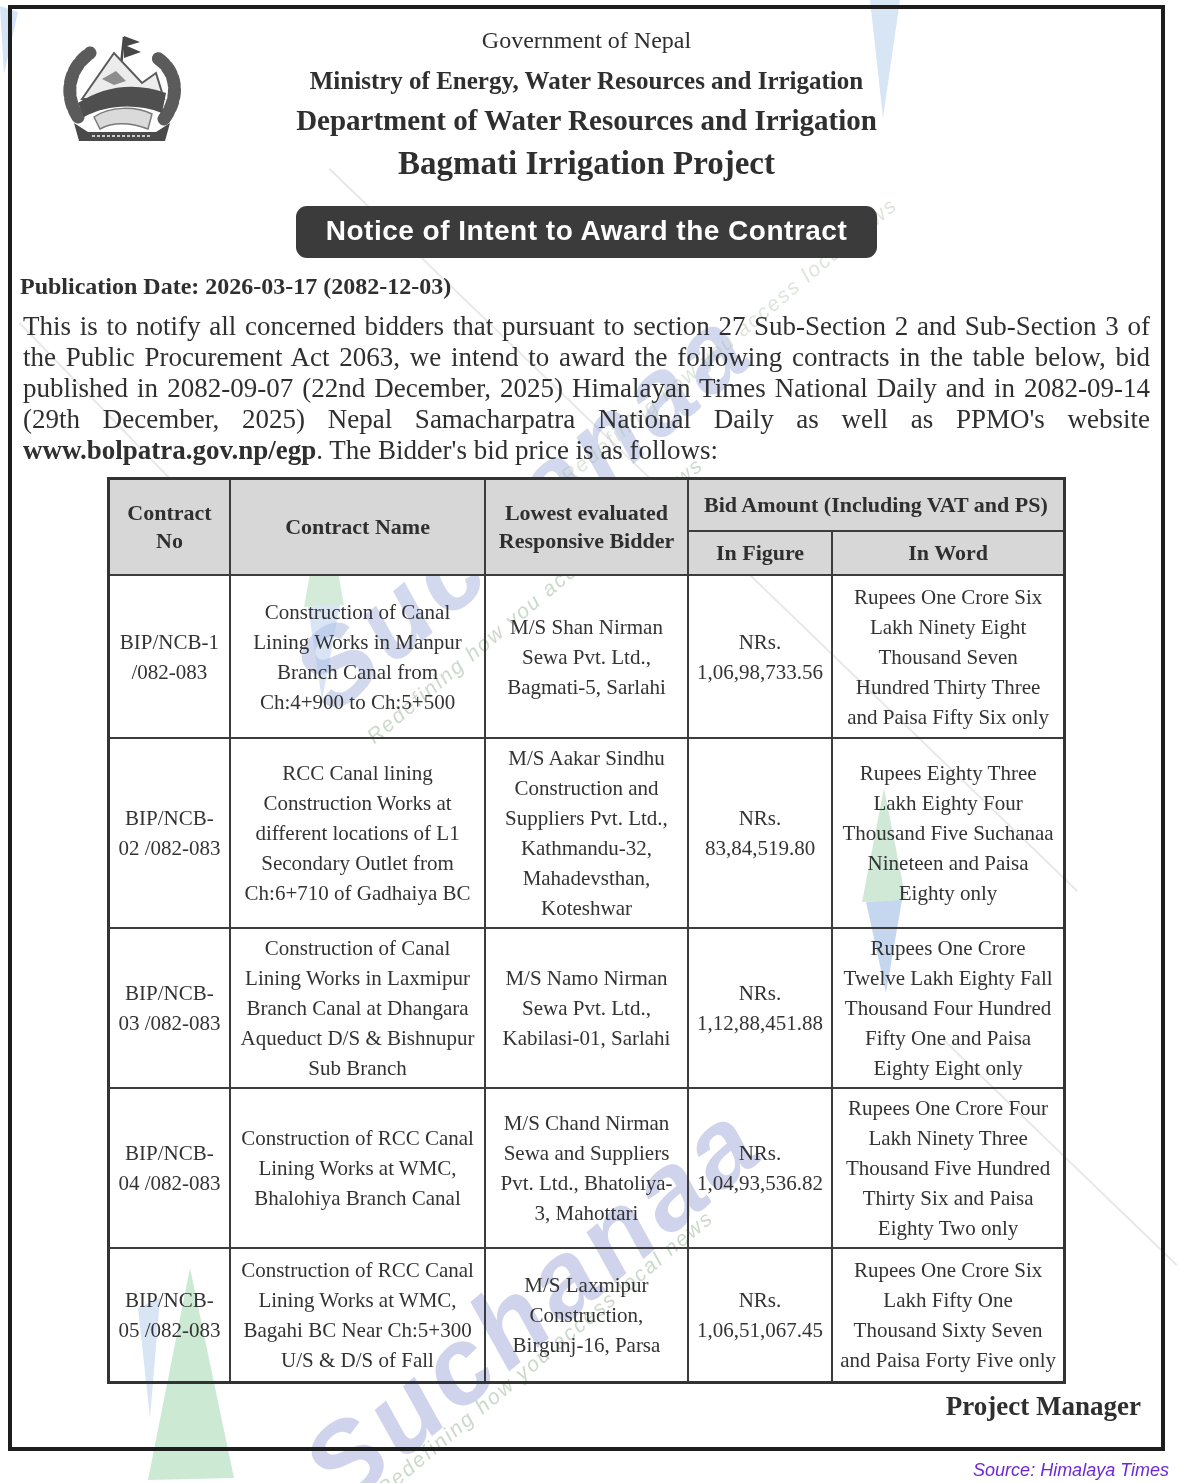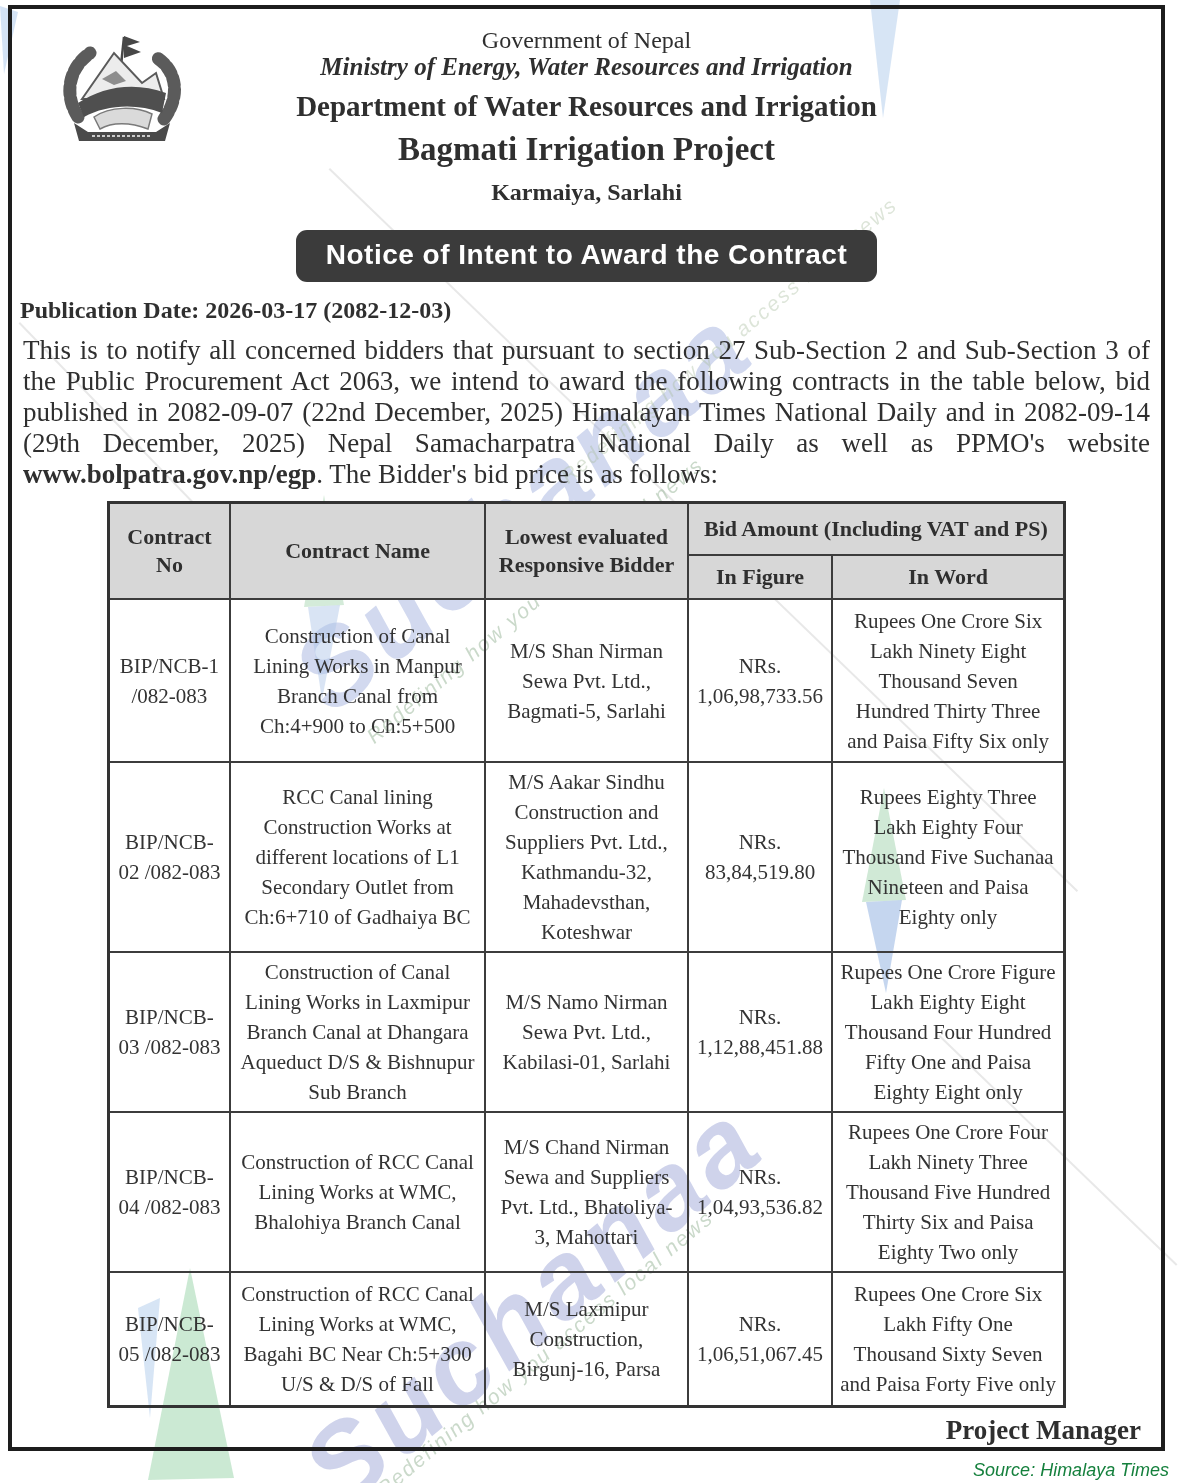--- a/index.html
+++ b/index.html
@@ -47,21 +47,21 @@
     position:absolute;left:8px;top:5px;
     width:1157px;height:1446px;
     border:4px solid #1d1d1d;
     box-sizing:border-box;
     padding:12px 8px 0 8px;
     z-index:1;
   }
   .doc-header{position:relative;text-align:center;}
   .emblem{position:absolute;left:38px;top:6px;width:128px;height:114px;}
   .h-gov{font-size:24px;font-weight:normal;line-height:1.1;margin-top:6px;}
-  .h-min{font-size:25px;font-weight:bold;font-style:italic;}
+  .h-min{font-size:25px;font-weight:bold;margin-top:14px;}
   .h-dep{font-size:29px;font-weight:bold;margin-top:9px;}
   .h-prj{font-size:33px;font-weight:bold;margin-top:8px;}
   .h-loc{font-size:24px;font-weight:bold;margin-top:11px;}
   .banner{
     width:fit-content;margin:24px auto 0;
     background:#3b3b3b;color:#ffffff;
     font-family:"Liberation Sans", sans-serif;
     font-weight:bold;font-size:28px;
     padding:9px 30px 11px;border-radius:11px;
     letter-spacing:0.5px;
@@ -94,21 +94,21 @@
   tr.r4{height:160px;} tr.r5{height:134px;}
   .amt span{display:block;}
   
   .signatory{
     text-align:right;font-weight:bold;font-size:27px;
     margin:7px 12px 0 0;
   }
   .source{
     position:absolute;right:12px;bottom:2px;z-index:2;
     font-family:"Liberation Sans", sans-serif;
-    font-style:italic;font-size:18px;color:#15803d;
+    font-style:italic;font-size:18px;color:#6d28d9;
   }
 </style>
 </head>
 <body>
 
 <div class="page">
 
   <div class="wm">
     <div class="wm-line l1"></div>
     <div class="wm-line l2"></div>
@@ -157,21 +157,20 @@
 
         <path d="M36,84 C52,73 78,73 94,81 L90,96 C72,89 54,89 42,96 z" fill="#dadada" stroke="#7a7a7a" stroke-width="1.5"></path>
 
         <path d="M16,90 L30,99 L98,99 L112,90 L107,108 L21,108 z" fill="#4a4a4a"></path>
         <line x1="34" y1="103" x2="94" y2="103" stroke="#cccccc" stroke-width="2" stroke-dasharray="3 2"></line>
       </svg>
       <div class="h-gov">Government of Nepal</div>
       <div class="h-min">Ministry of Energy, Water Resources and Irrigation</div>
       <div class="h-dep">Department of Water Resources and Irrigation</div>
       <div class="h-prj">Bagmati Irrigation Project</div>
-      <div class="h-loc">Karmaiya, Sarlahi</div>
     </div>
 
     <div class="banner">Notice of Intent to Award the Contract</div>
 
     <div class="pubdate">Publication Date: 2026-03-17 (2082-12-03)</div>
 
     <p class="body-par"><span>This is to notify all concerned bidders that pursuant to section 27 Sub-Section 2 and Sub-Section 3 of the Public Procurement Act 2063, we intend to award the following contracts in the table below, bid published in 2082-09-07 (22nd December, 2025) Himalayan Times National Daily and in 2082-09-14 (29th December, 2025) Nepal Samacharpatra National Daily as well as PPMO's website </span><b>www.bolpatra.gov.np/egp</b><span>. The Bidder's bid price is as follows:</span></p>
 
     <table class="bids">
       <colgroup>
@@ -215,21 +214,21 @@
           <td>Rupees Eighty Three Lakh Eighty Four Thousand Five Suchanaa Nineteen and Paisa Eighty only</td>
         </tr>
         <tr class="r3">
           <td>BIP/NCB-03 /082-083</td>
           <td>Construction of Canal Lining Works in Laxmipur Branch Canal at Dhangara Aqueduct D/S &amp; Bishnupur Sub Branch</td>
           <td>M/S Namo Nirman Sewa Pvt. Ltd., Kabilasi-01, Sarlahi</td>
           <td class="amt">
               <span>NRs.</span>
               <span>1,12,88,451.88</span>
             </td>
-          <td>Rupees One Crore Figure Lakh Eighty Eight Thousand Four Hundred Fifty One and Paisa Eighty Eight only</td>
+          <td>Rupees One Crore Twelve Lakh Eighty Fall Thousand Four Hundred Fifty One and Paisa Eighty Eight only</td>
         </tr>
         <tr class="r4">
           <td>BIP/NCB-04 /082-083</td>
           <td>Construction of RCC Canal Lining Works at WMC, Bhalohiya Branch Canal</td>
           <td>M/S Chand Nirman Sewa and Suppliers Pvt. Ltd., Bhatoliya-3, Mahottari</td>
           <td class="amt">
               <span>NRs.</span>
               <span>1,04,93,536.82</span>
             </td>
           <td>Rupees One Crore Four Lakh Ninety Three Thousand Five Hundred Thirty Six and Paisa Eighty Two only</td>

